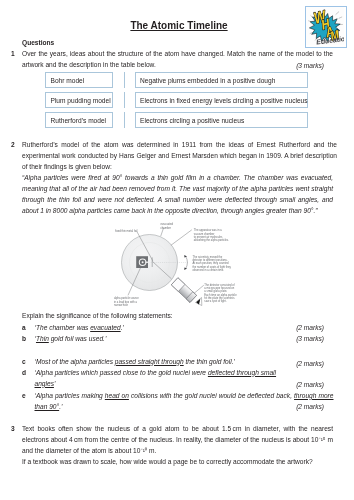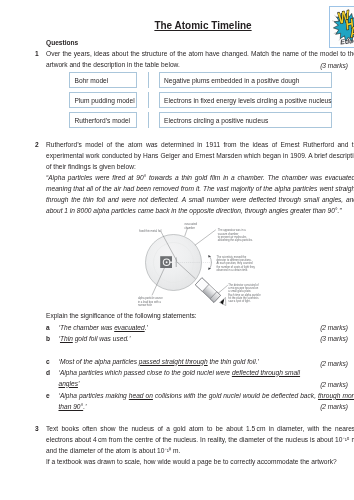--- a/index.html
+++ b/index.html
@@ -1,18 +1,18 @@
 <!DOCTYPE html>
 <html><head>
 <meta charset="utf-8">
 <style>
   html,body{margin:0;padding:0;}
   body{width:354px;height:500px;background:#ffffff;
        font-family:"Liberation Sans",sans-serif;color:#231f20;overflow:hidden;}
-  .page{position:relative;width:290px;height:500px;margin-left:24px;}
+  .page{position:relative;width:290px;height:500px;}
 
   
   .title{position:absolute;left:2px;top:20.5px;width:354px;text-align:center;
          font-weight:bold;font-size:10px;line-height:10px;}
   .title span{text-decoration:underline;}
 
   .logo-box{position:absolute;left:305px;top:6px;width:40px;height:40px;
             border:1px solid #9dc3e6;background:#fff;overflow:hidden;}
   .logo-box svg{display:block;}
 

